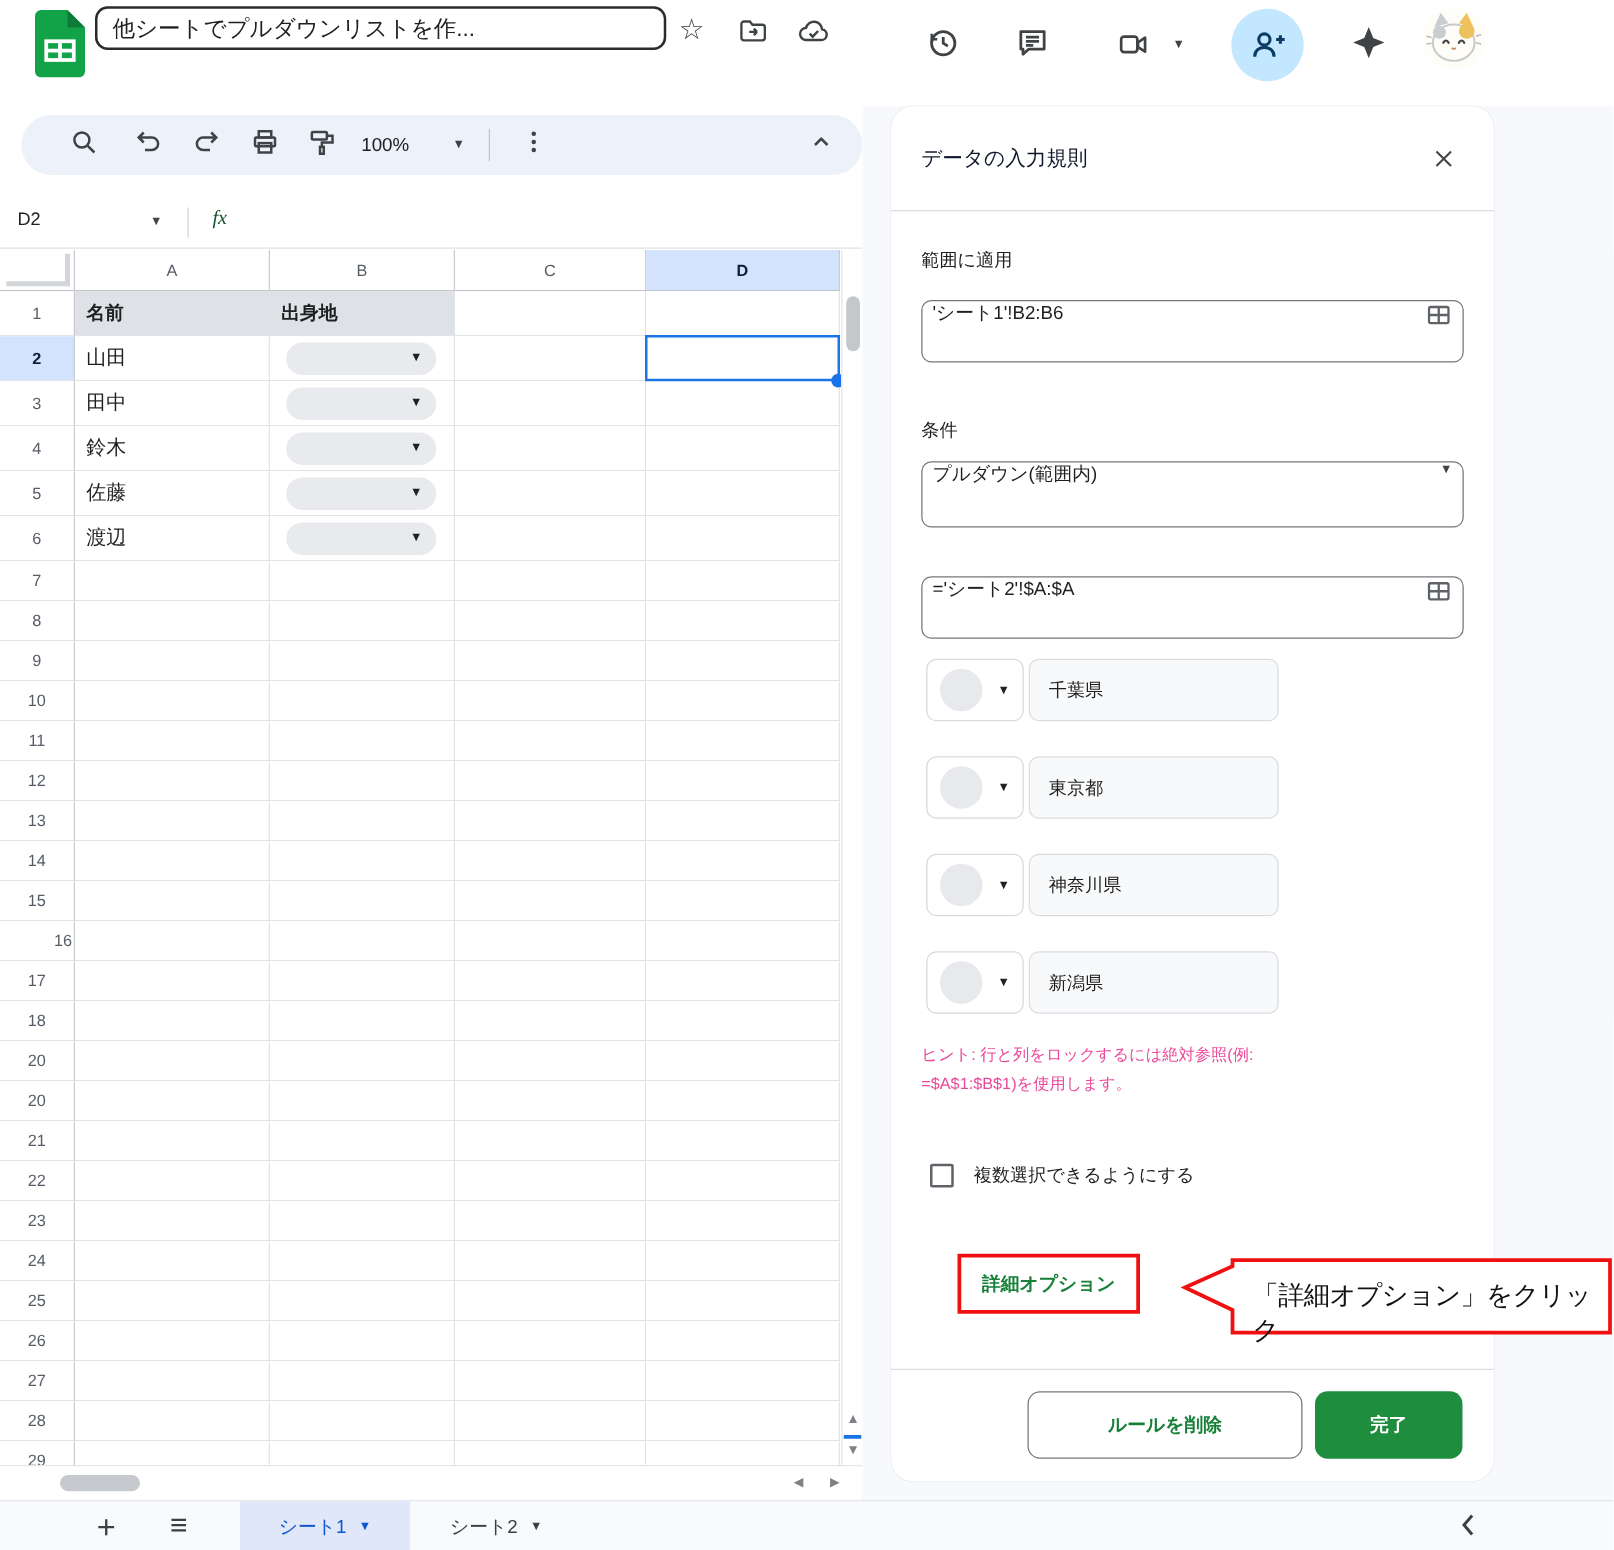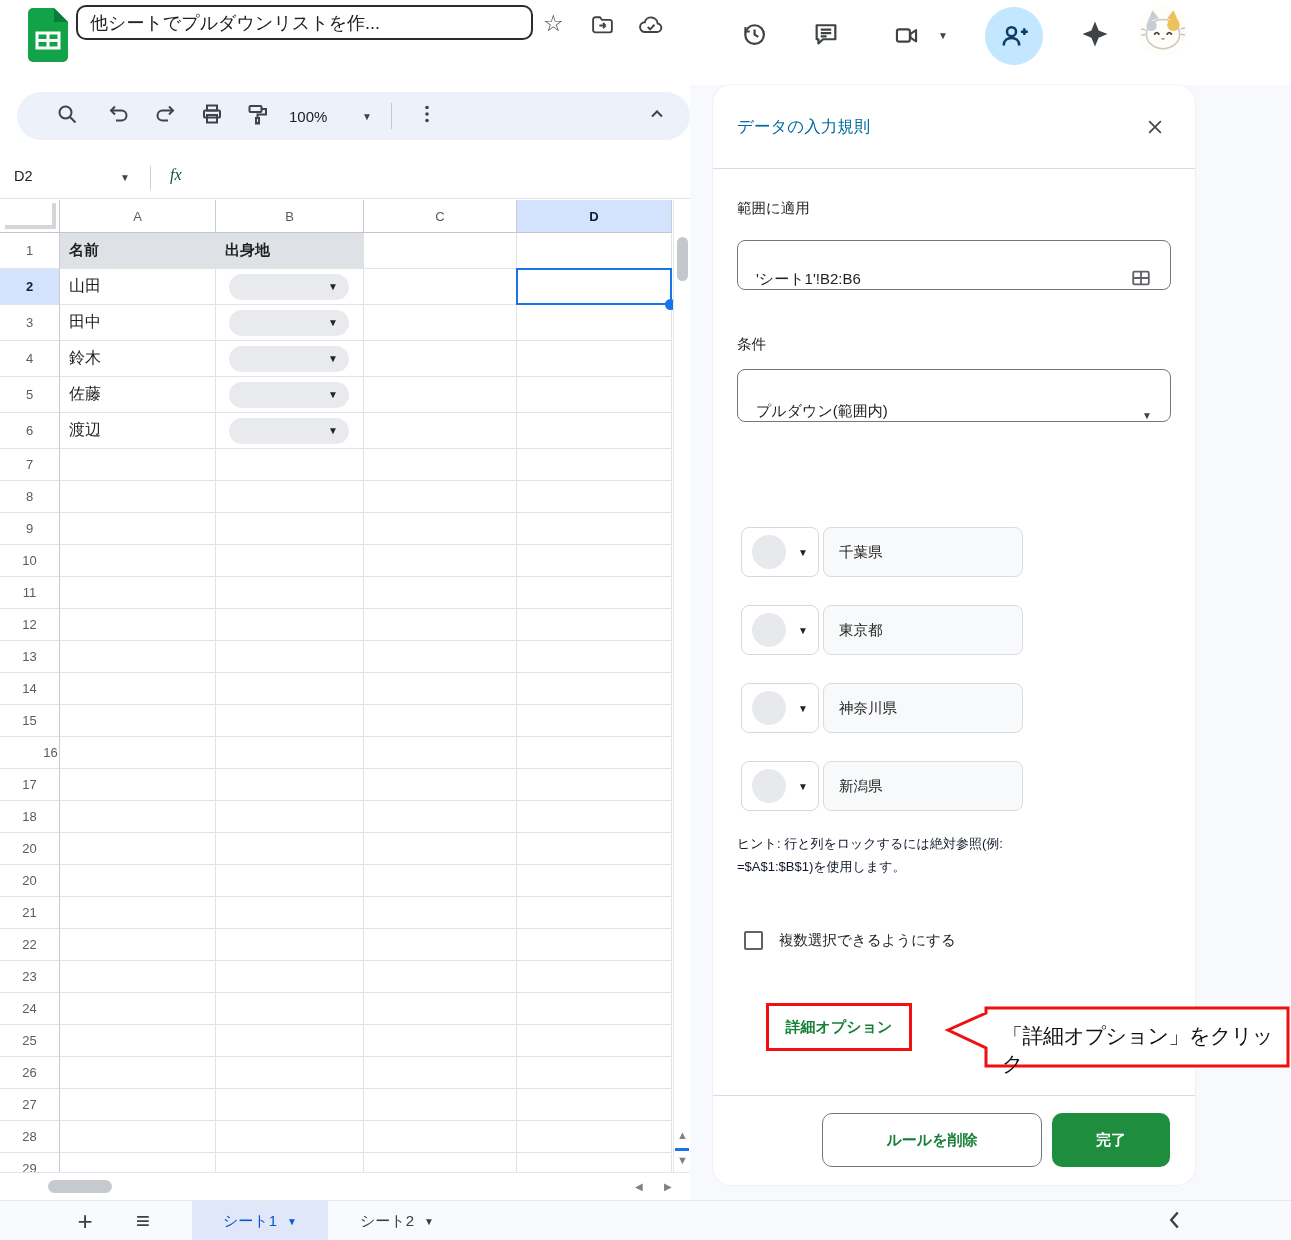--- a/index.html
+++ b/index.html
@@ -50,35 +50,35 @@
   .vsb{position:absolute;left:673px;top:200px;width:17px;height:972px;background:#fff;border-left:1px solid #e4e6e9;}
   .vsb-thumb{position:absolute;left:3px;top:37px;width:11px;height:44px;background:#c4c7cb;border-radius:6px;}
   .sb-arrow{position:absolute;color:#7e8287;font-size:11px;line-height:1;}
   .hsb{position:absolute;left:0;top:1172px;width:690px;height:28px;background:#fff;border-top:1px solid #e4e6e9;}
   .hsb-thumb{position:absolute;left:48px;top:7px;width:64px;height:13px;background:#c6c9cd;border-radius:7px;}
 
   
   .right-bg{position:absolute;left:690px;top:85px;width:601px;height:1115px;background:var(--canvas_bg,#f7f9fc);}
   .panel{position:absolute;left:713px;top:85px;width:482px;height:1100px;background:#fff;border-radius:18px;
          box-shadow:0 0 0 1px rgba(100,110,125,.06);}
-  .panel-title{position:absolute;left:24px;top:31px;font-size:16.5px;color:#0369a1;}
+  .panel-title{position:absolute;left:24px;top:31px;font-size:16.5px;color:#0f172a;}
   .panel-close{position:absolute;right:28px;top:30px;width:24px;height:24px;color:#444;display:flex;align-items:center;justify-content:center;}
   .pdiv{position:absolute;left:0;width:482px;height:1px;background:#dadce0;}
   .plabel{position:absolute;left:24px;font-size:14.5px;font-weight:500;color:#1f1f1f;}
   .pbox{position:absolute;left:24px;width:434px;height:50px;border:1px solid #75777b;border-radius:8px;background:#fff;
-        display:flex;align-items:flex-end;padding:0 18px;font-size:15px;color:#1f1f1f;}
+        display:flex;align-items:flex-start;padding:0 8px;font-size:15px;color:#1f1f1f;}
   .pbox .grow{flex:1;}
   .opt-row{position:absolute;left:0;width:482px;height:50px;}
   .opt-chip{position:absolute;left:28px;top:0;width:78px;height:50px;border:1px solid #d7d9dd;border-radius:8px;background:#fff;
             display:flex;align-items:center;padding:0 10px;justify-content:space-between;}
   .opt-circle{width:34px;height:34px;border-radius:50%;background:#e7e9ed;}
   .mini-caret{font-size:10px;color:#202124;}
   .opt-text{position:absolute;left:110px;top:0;width:200px;height:50px;border:1px solid #dadce0;border-radius:8px;background:#f8f9fa;
             display:flex;align-items:center;padding-left:15px;font-size:14.5px;color:#1f1f1f;}
-  .hint{position:absolute;left:24px;width:336px;font-size:13px;line-height:1.75;color:#0f172a;}
+  .hint{position:absolute;left:24px;width:336px;font-size:13px;line-height:1.75;color:#ec4899;}
   .cb-row{position:absolute;left:31px;display:flex;align-items:center;gap:16px;}
   .cb{width:19px;height:19px;border:2px solid #5f6368;border-radius:2px;background:#fff;}
   .cb-label{font-size:14.5px;color:#1f1f1f;}
   .adv-box{position:absolute;left:53px;top:918px;width:146px;height:48px;border:3px solid var(--annotation_red,#f01010);
            display:flex;align-items:center;justify-content:center;}
   .adv-link{color:var(--link_green,#188038);font-size:15px;font-weight:700;}
   .btn-outline{position:absolute;left:109px;top:1028px;width:220px;height:54px;border:1px solid #747775;border-radius:10px;
                background:#fff;display:flex;align-items:center;justify-content:center;
                color:var(--link_green,#188038);font-size:15px;font-weight:700;}
   .btn-fill{position:absolute;left:339px;top:1028px;width:118px;height:54px;border-radius:10px;background:var(--accent_green,#1e8e3e);
@@ -446,20 +446,27 @@
           <path d="M3.5 12 H20.5 M12 5 V19"></path>
       </svg>
     </div>
 
     <div class="plabel" style="top:250px;">条件</div>
     <div class="pbox" style="top:284px;height:53px;">
       <span class="grow">プルダウン(範囲内)</span>
       <span class="mini-caret" style="color:#444;">▼</span>
     </div>
 
+    <div class="pbox" style="top:376px;">
+      <span class="grow">='シート2'!$A:$A</span>
+      <svg width="22" height="22" viewBox="0 0 24 24" fill="none" stroke="#5f6368" stroke-width="2">
+        <rect x="3.5" y="5" width="17" height="14" rx="1.5"></rect>
+          <path d="M3.5 12 H20.5 M12 5 V19"></path>
+      </svg>
+    </div>
 
     <div class="opt-row" style="top:442px;">
       <div class="opt-chip">
         <span class="opt-circle"></span>
         <span class="mini-caret">▼</span>
       </div>
       <div class="opt-text">
         <span>千葉県</span>
       </div>
     </div>

